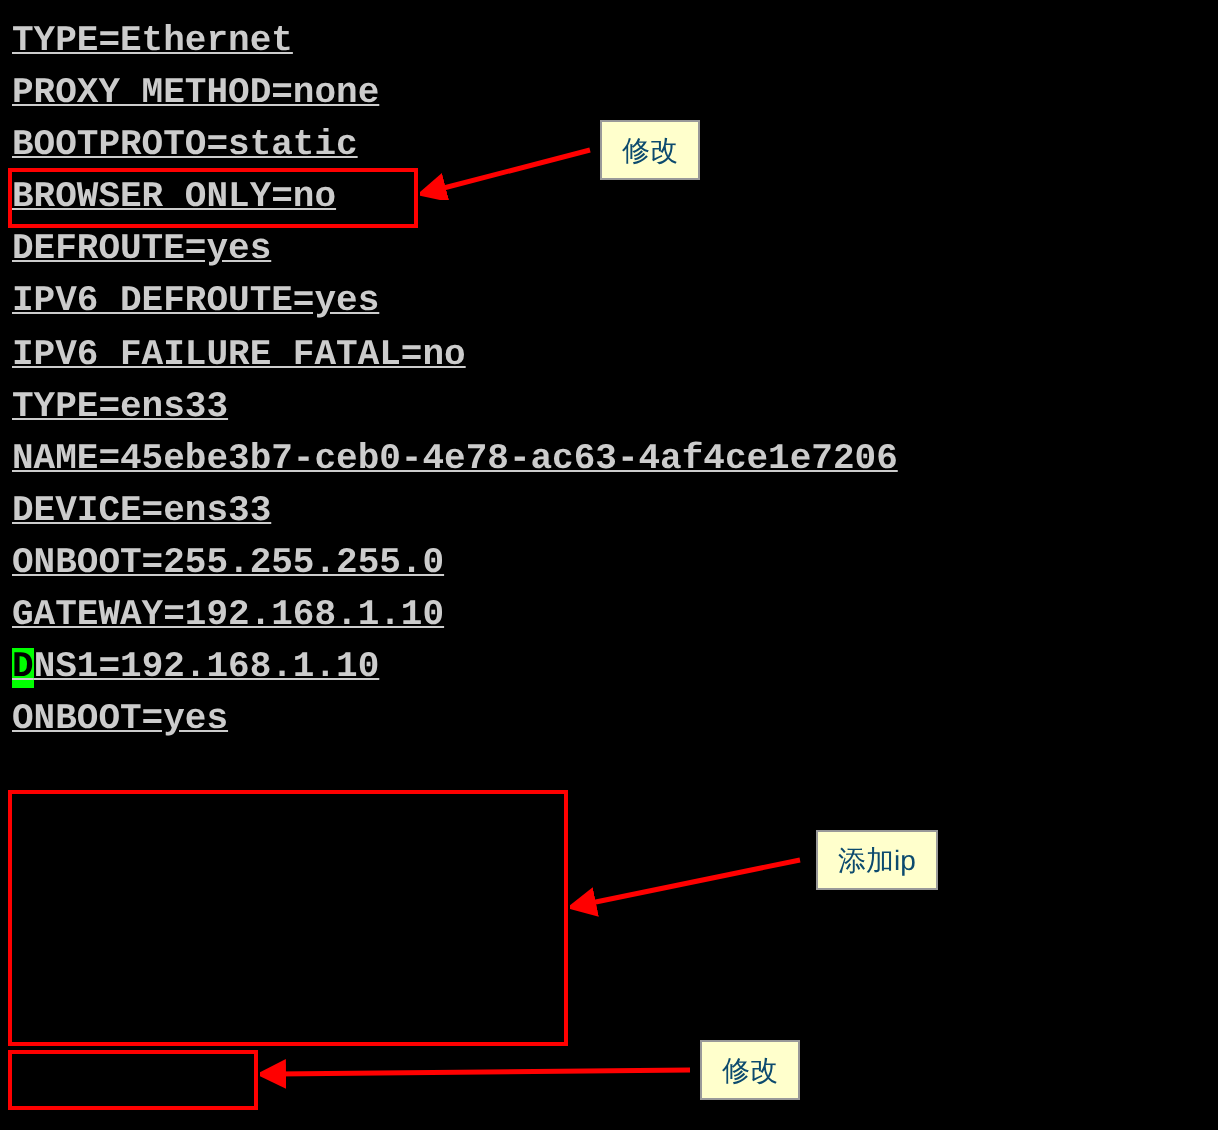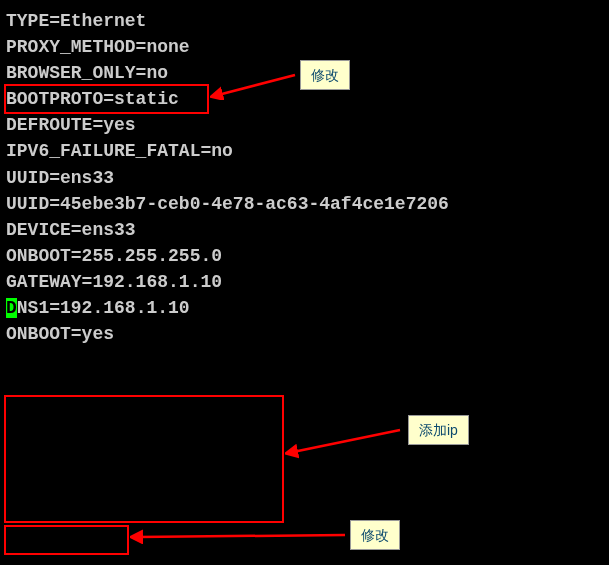--- a/index.html
+++ b/index.html
@@ -15,20 +15,21 @@
       color: #ccc;
       width: 609px;
       height: 565px;
       position: relative;
       padding: 8px 6px;
       line-height: 1.45;
     }
     .line {
       white-space: pre;
       position: relative;
+      text-decoration: underline;
     }
     .box-red-1 {
       position: absolute;
       border: 2px solid #ff0000;
       left: 4px;
       top: 84px;
       width: 205px;
       height: 30px;
       pointer-events: none;
     }
@@ -82,26 +83,27 @@
       background: #00ff00;
       color: #000;
     }
   </style>
 </head>
 <body>
 
 <div>
   <div class="line">TYPE=Ethernet</div>
   <div class="line">PROXY_METHOD=none</div>
+  <div class="line">BOOTPROTO=static</div>
   <div class="line">BROWSER_ONLY=no</div>
-  <div class="line">BOOTPROTO=static</div>
   <div class="line">DEFROUTE=yes</div>
+  <div class="line">IPV6_DEFROUTE=yes</div>
   <div class="line">IPV6_FAILURE_FATAL=no</div>
-  <div class="line">UUID=ens33</div>
-  <div class="line">UUID=45ebe3b7-ceb0-4e78-ac63-4af4ce1e7206</div>
+  <div class="line">TYPE=ens33</div>
+  <div class="line">NAME=45ebe3b7-ceb0-4e78-ac63-4af4ce1e7206</div>
   <div class="line">DEVICE=ens33</div>
   <div class="line">ONBOOT=255.255.255.0</div>
   <div class="line">GATEWAY=192.168.1.10</div>
   <div class="line"><span class="cursor">D</span><span>NS1=192.168.1.10</span></div>
   <div class="line">ONBOOT=yes</div>
 </div>
 
 <div class="box-red-1"></div>
 <div class="box-red-2"></div>
 <div class="box-red-3"></div>

